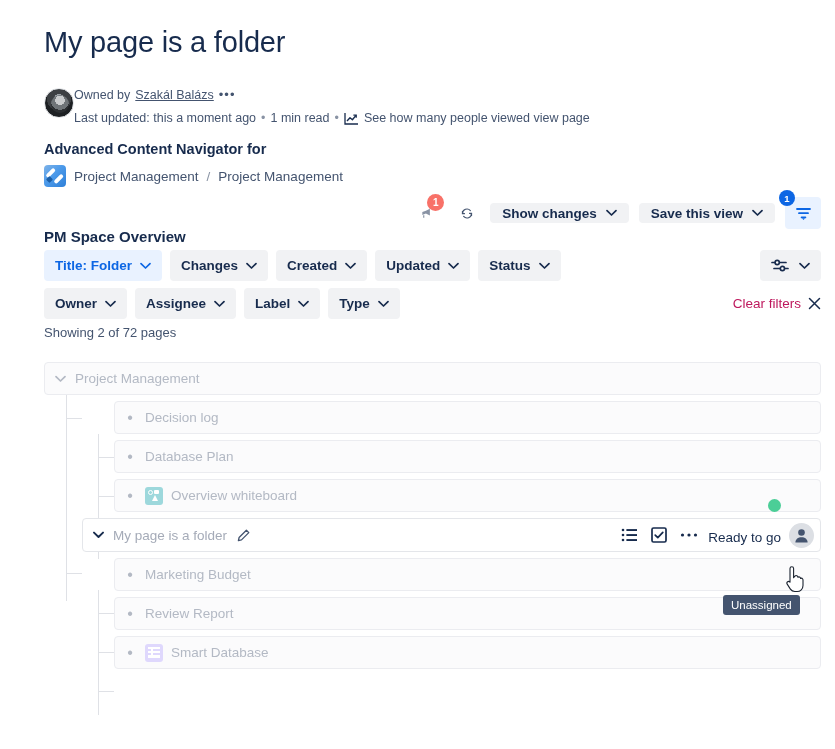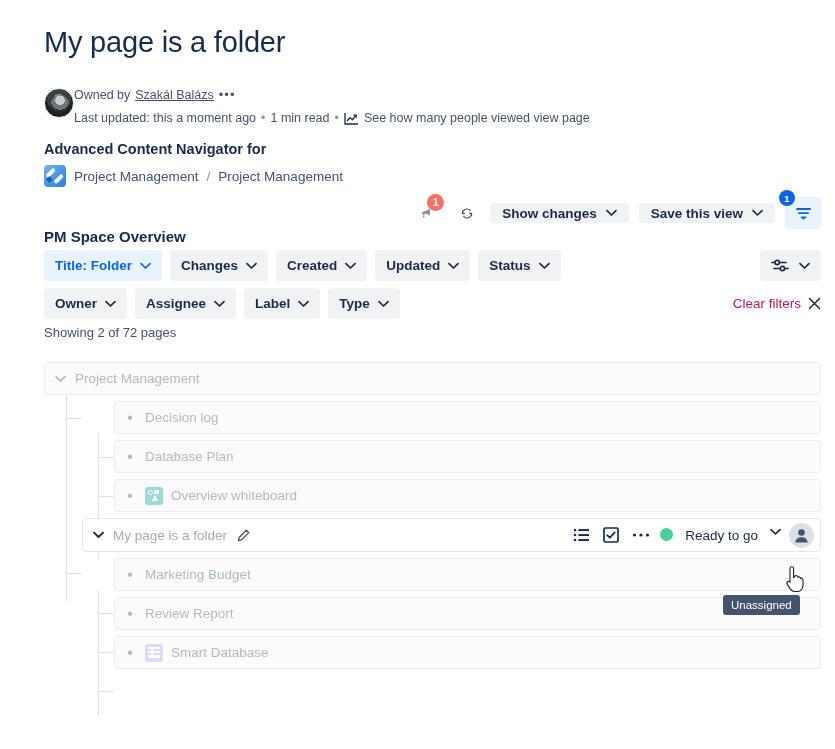--- a/index.html
+++ b/index.html
@@ -155,21 +155,21 @@
   .ico-db .r { position:absolute; height:2.4px; background:#fff; left:2.5px; width:12px; }
   .ico-db .r1 { top:3.5px; } .ico-db .r2 { top:7.6px; } .ico-db .r3 { top:11.7px; }
   .ico-db .v { position:absolute; top:3.5px; left:6px; width:2.2px; height:10.6px; background:#fff; }
 
   
   .connector { position: absolute; background: #DFE1E6; }
 
   
   .row-actions { margin-left: auto; display: flex; align-items: center; gap: 0px; padding-right: 6px; }
   .act-ico { width: 30px; height: 30px; display: flex; align-items: center; justify-content: center; cursor: pointer; }
-  .status-pill { display: flex; align-items: flex-start; gap: 12px; padding: 0 6px 0 4px; cursor: pointer; }
+  .status-pill { display: flex; align-items: flex-end; gap: 18px; padding: 0 6px 0 4px; cursor: pointer; flex-direction: column; }
   .status-dot { width: 13px; height: 13px; border-radius: 50%; background: #4BCE97; flex: none; }
   .status-text { font-size: 13.5px; color: #172B4D; }
   .assignee-avatar {
     width: 25px; height: 25px; border-radius: 50%; background: #DCDFE4;
     display: flex; align-items: center; justify-content: center; flex: none; cursor: pointer;
     margin-left: 2px;
   }
   .pencil { margin-left: 9px; display: flex; align-items: center; cursor: pointer; }
 
   .tooltip {

